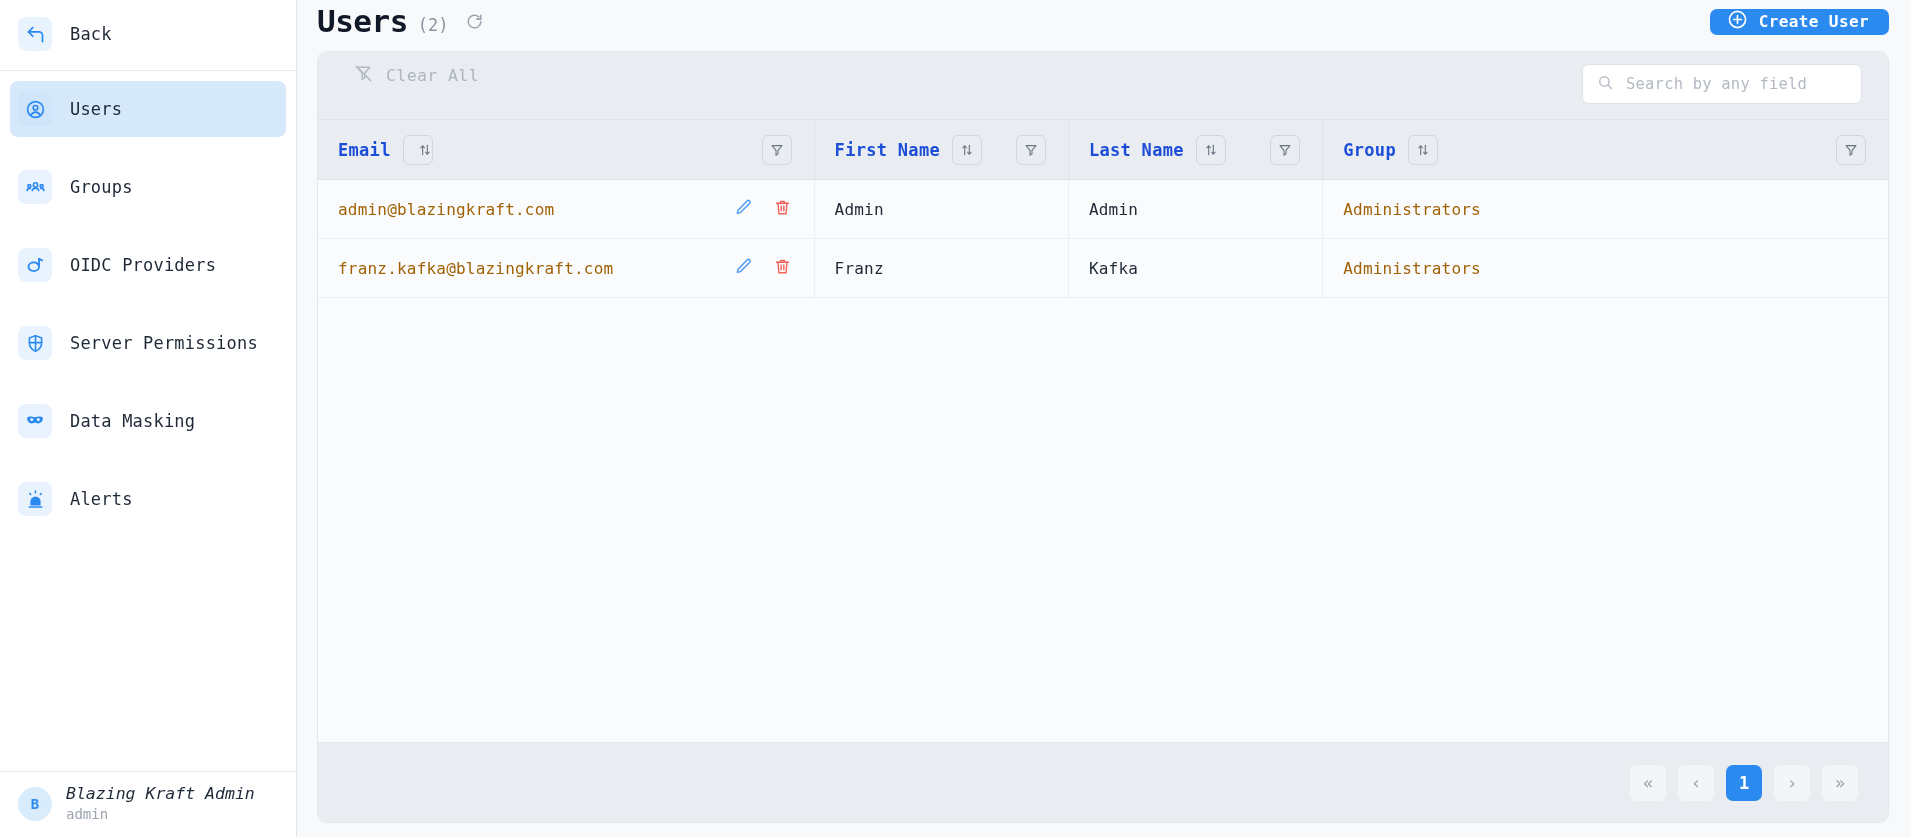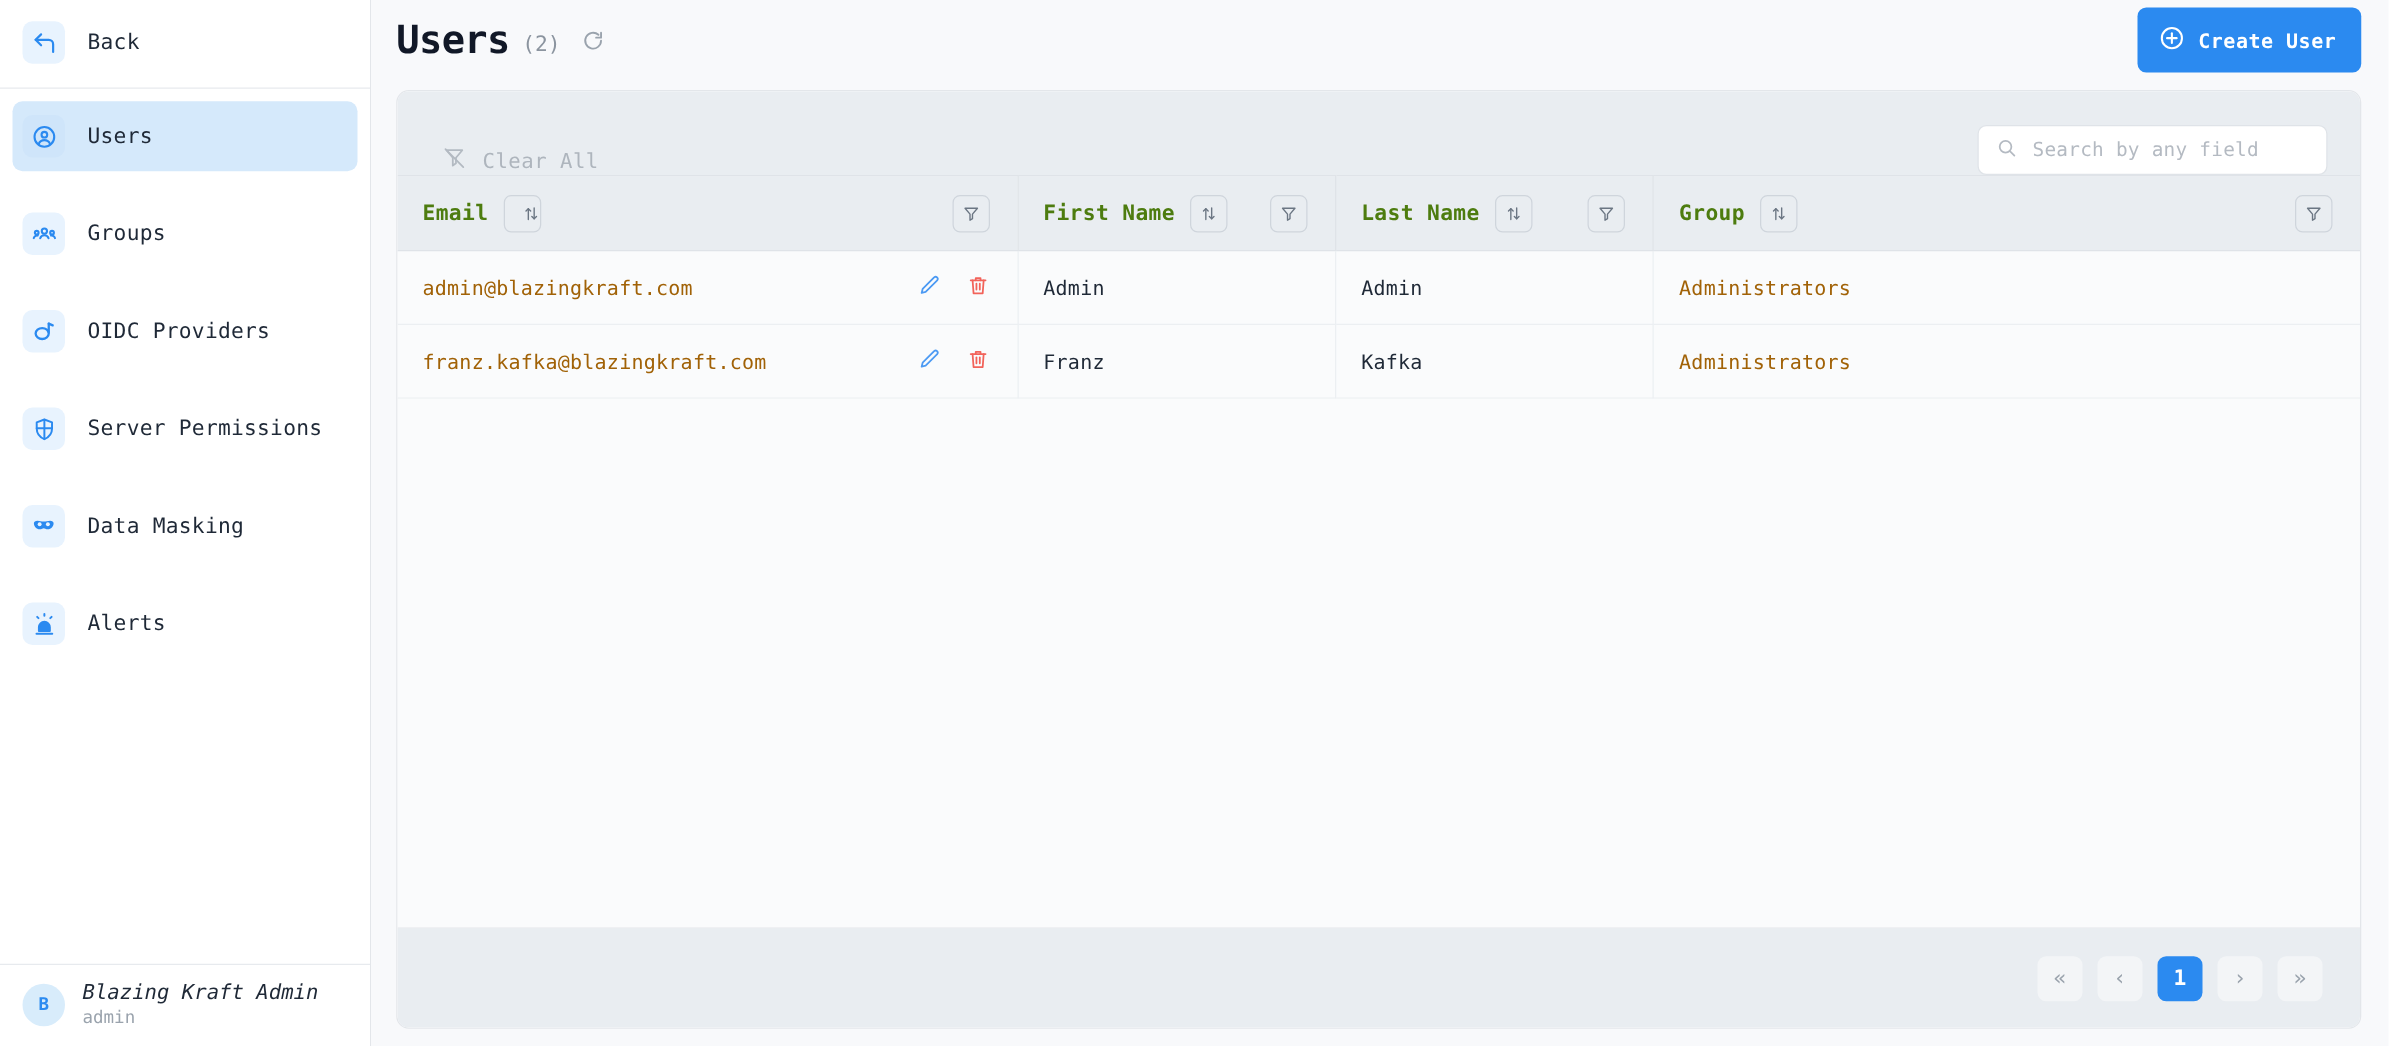--- a/index.html
+++ b/index.html
@@ -95,40 +95,40 @@
   .page-count { font-size: 17px; color: #8b949f; padding-bottom: 2px; }
   .refresh-btn {
     margin-left: 6px; padding-bottom: 3px;
     background: none; border: none; cursor: pointer;
     display: flex; align-items: center;
   }
   .create-btn {
     display: flex; align-items: center; gap: 11px;
     background: #2b8af0; color: #ffffff;
     border: none; border-radius: 7px;
-    height: 52px; padding: 0 20px 0 17px;
+    height: 26px; padding: 0 20px 0 17px;
     font-family: inherit; font-size: 16px; font-weight: bold;
     letter-spacing: 0.4px; cursor: pointer;
   }
 
   
   .card {
     background: #ffffff;
     border: 1px solid #e3e6ea;
     border-radius: 10px;
     flex: 1 1 auto;
     display: flex; flex-direction: column;
     overflow: hidden;
     margin-bottom: 14px;
     min-height: 0;
   }
   .toolbar {
     height: 67px; flex: 0 0 67px;
     background: #e9edf1;
-    display: flex; align-items: flex-end; justify-content: space-between;
+    display: flex; align-items: flex-start; justify-content: space-between;
     padding: 12px 26px 0 36px;
   }
   .clear-all {
     display: flex; align-items: center; gap: 13px;
     background: none; border: none; cursor: pointer;
     color: #aeb5bd; font-family: inherit; font-size: 16.5px;
     letter-spacing: 0.4px;
   }
   .search-wrap {
     display: flex; align-items: center; gap: 12px;
@@ -159,21 +159,21 @@
     font-weight: normal;
   }
   .tbl th:last-child { border-right: none; }
   .th-inner {
     display: flex; align-items: center;
     justify-content: space-between;
     width: 100%;
   }
   .th-left { display: flex; align-items: center; gap: 12px; }
   .th-label {
-    font-size: 17px; font-weight: bold; color: #4d7c0f;
+    font-size: 17px; font-weight: bold; color: #1d4ed8;
     letter-spacing: 0.3px; white-space: nowrap;
   }
   .hbtn {
     width: 30px; height: 30px;
     border: 1px solid #cfd5dc;
     border-radius: 6px;
     background: transparent;
     display: flex; align-items: center; justify-content: center;
     cursor: pointer;
     flex: 0 0 30px;

